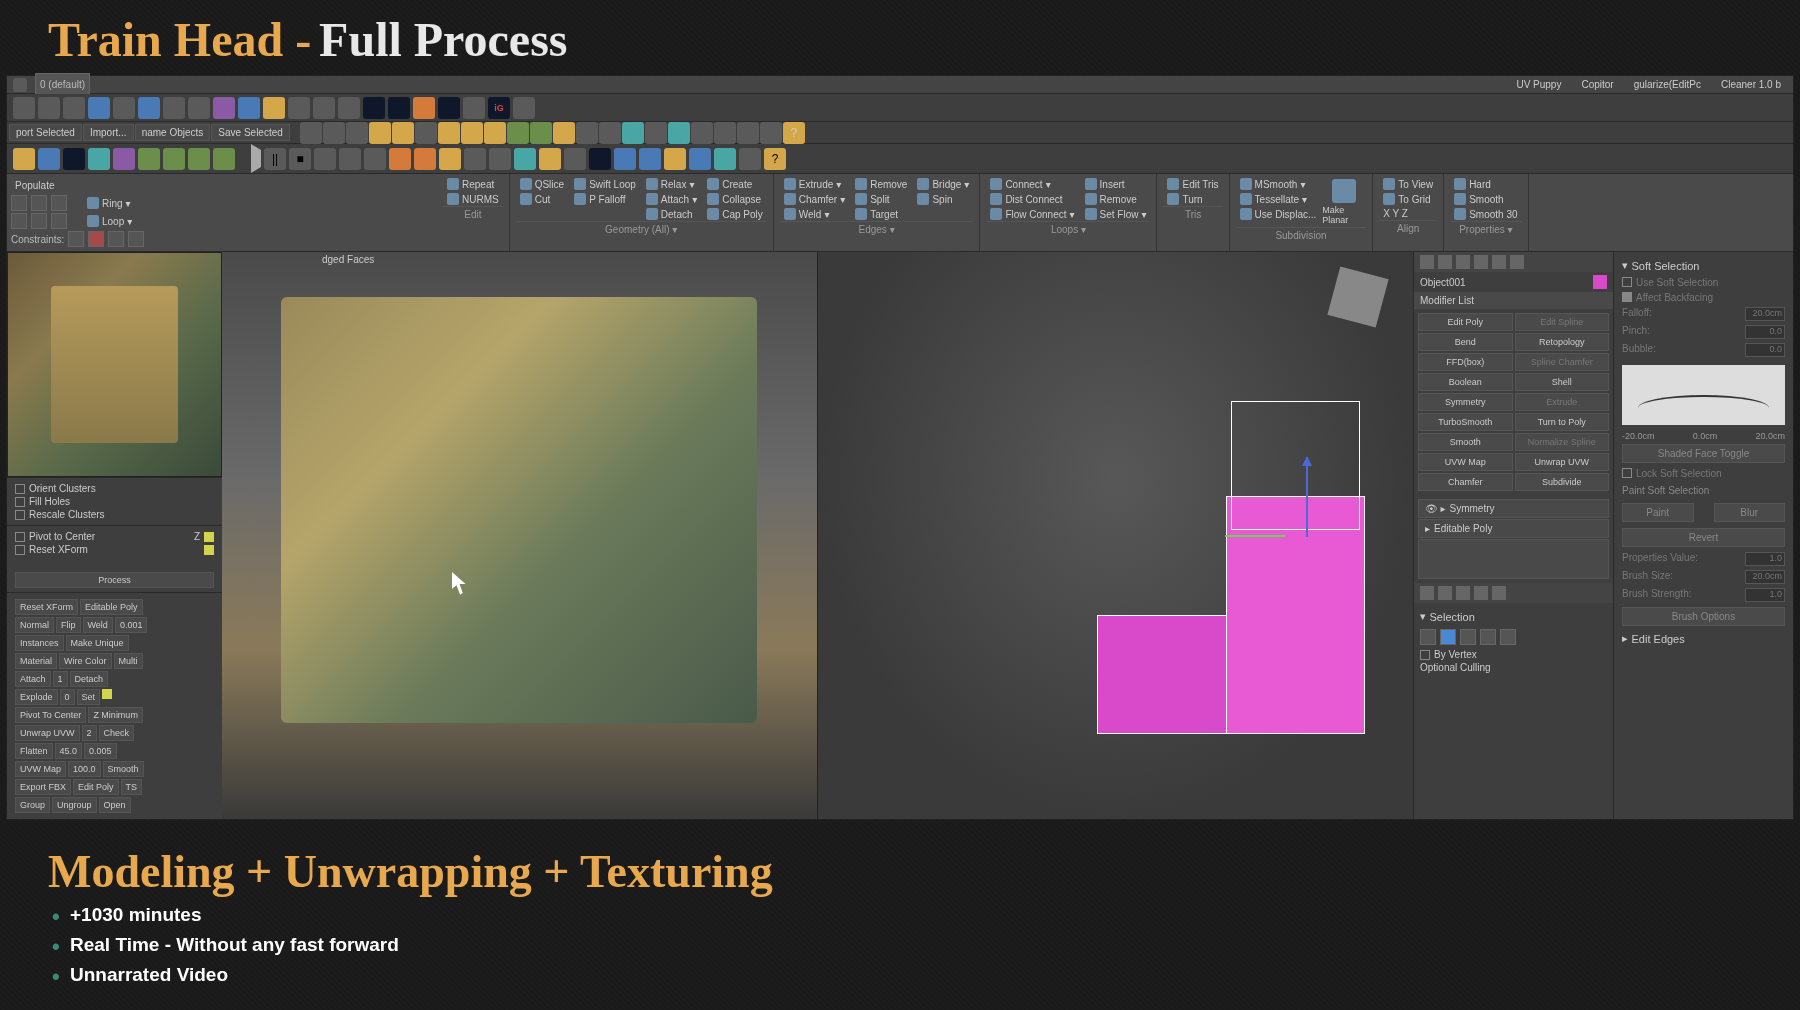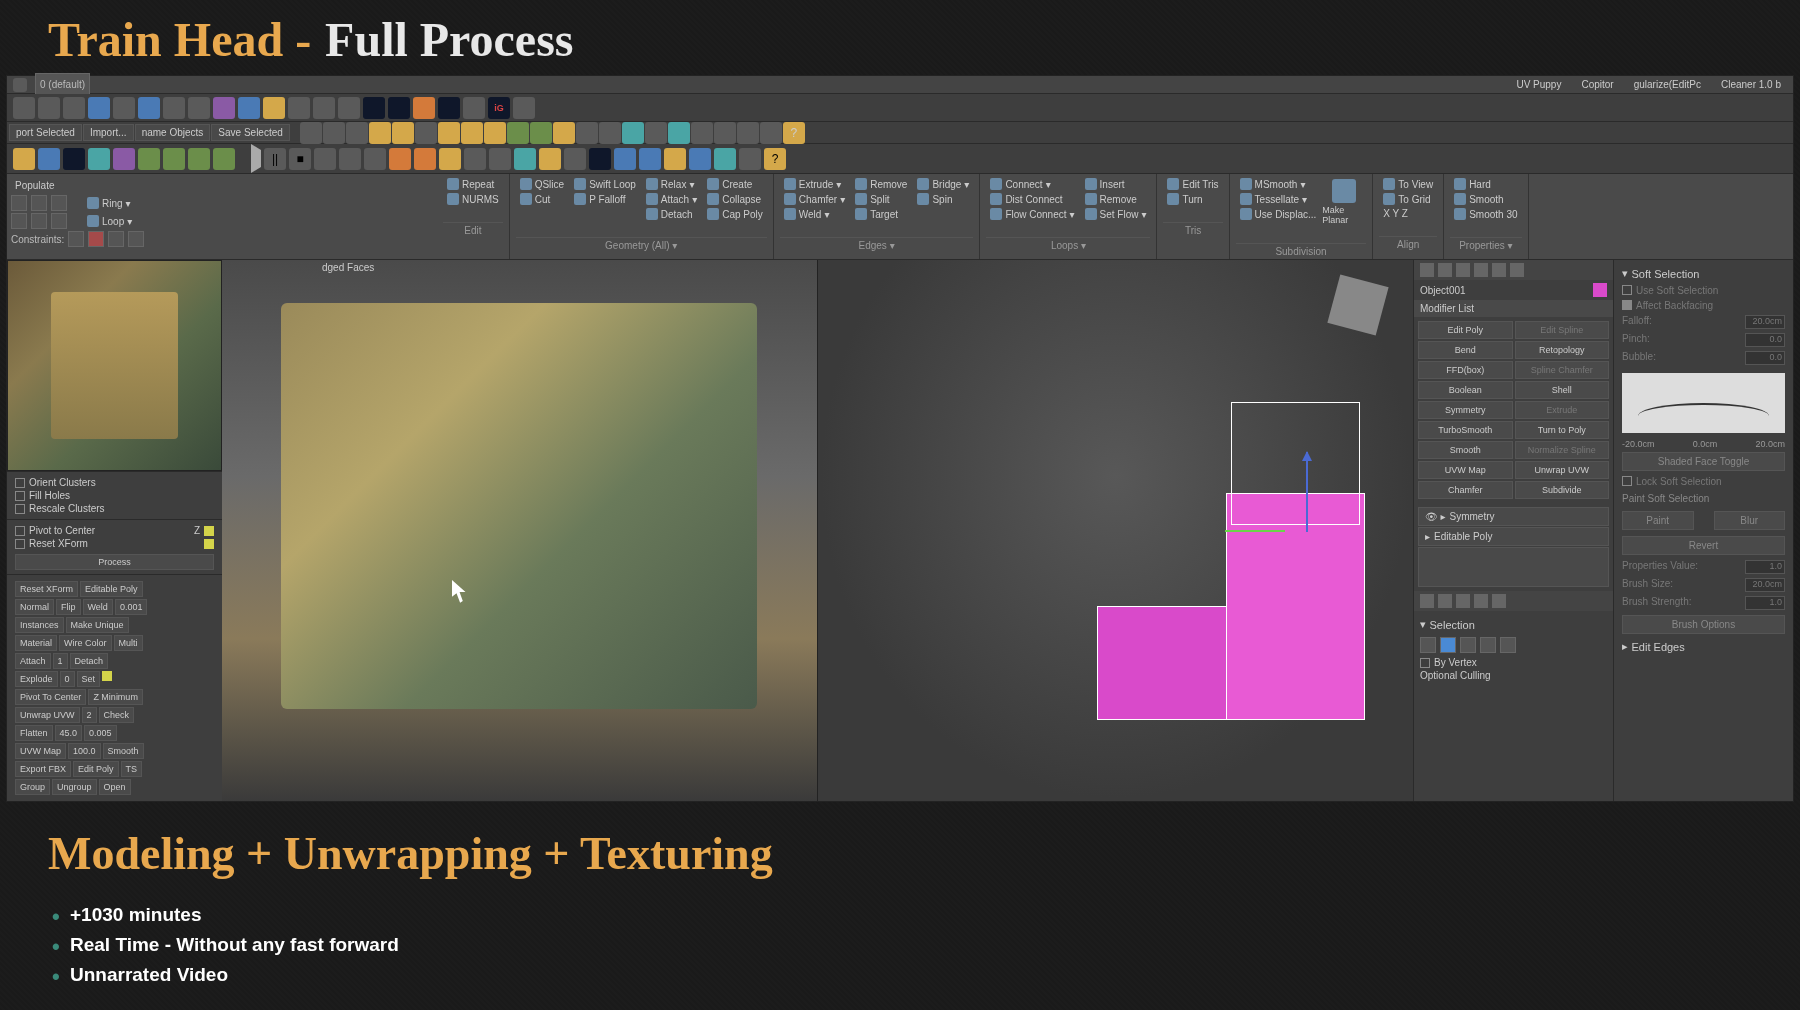--- a/index.html
+++ b/index.html
@@ -1,18 +1,18 @@
 <!DOCTYPE html>
 <html><head>
 <meta charset="utf-8">
 <style>
 *{margin:0;padding:0;box-sizing:border-box;font-family:Arial,sans-serif}
 body{background:#1a1a1a;width:1800px;height:1010px;overflow:hidden;position:relative}
 .page{width:100%;height:100%;background:repeating-linear-gradient(45deg,#1a1a1a,#1a1a1a 2px,#1c1c1c 2px,#1c1c1c 4px);display:flex;flex-direction:column}
-.title-bar{padding:12px 48px 8px;display:flex;gap:14px;align-items:baseline}
+.title-bar{padding:12px 48px 8px;display:flex;gap:8px;align-items:baseline}
 .title-orange{color:#e8a84e;font-size:48px;font-weight:700;font-family:Georgia,serif}
 .title-white{color:#e8e8e8;font-size:48px;font-weight:700;font-family:Georgia,serif}
 .app{flex:1;background:#3a3a3a;margin:0 6px;border:1px solid #222;display:flex;flex-direction:column;min-height:0}
 .menubar{height:18px;background:#444;border-bottom:1px solid #2a2a2a;display:flex;align-items:center;padding:0 6px;gap:8px;color:#bbb;font-size:10px}
 .menubar .selset{background:#555;padding:5px 4px;border:1px solid #666;font-size:10px}
 .icon-row{height:28px;background:#3e3e3e;border-bottom:1px solid #2a2a2a;display:flex;align-items:center;padding:0 6px;gap:3px}
 .tool-icon{width:22px;height:22px;border-radius:3px;display:flex;align-items:center;justify-content:center;font-size:12px}
 .ti-y{background:#d4a84a}
 .ti-b{background:#4a7ab5}
 .ti-g{background:#6b8e4a}
@@ -26,21 +26,21 @@
 .ribbon{background:#4a4a4a;border-bottom:1px solid #2a2a2a;display:flex;font-size:10px;color:#ccc}
 .ribbon-left{width:430px;display:flex;flex-direction:column;gap:2px;padding:4px}
 .rl-row{display:flex;gap:4px;align-items:center}
 .rl-lbl{font-size:10px;color:#bbb}
 .rl-box{width:16px;height:16px;background:#555;border:1px solid #666}
 .ribbon-group{border-right:1px solid #333;padding:3px 6px 2px;display:flex;flex-direction:column}
 .rg-body{display:flex;gap:2px}
 .rg-col{display:flex;flex-direction:column;gap:1px}
 .rg-btn{display:flex;align-items:center;gap:3px;padding:1px 4px;font-size:10px;white-space:nowrap;cursor:pointer}
 .rg-ic{width:12px;height:12px;background:#6a8aa5;border-radius:2px}
-.rg-title{text-align:center;font-size:10px;color:#999;margin-top:16px;padding-top:2px;border-top:1px solid #555}
+.rg-title{text-align:center;font-size:10px;color:#999;margin-top:0;padding-top:2px;border-top:1px solid #555}
 .big-btn{width:44px;height:50px;display:flex;flex-direction:column;align-items:center;justify-content:center;gap:2px;font-size:9px}
 .big-btn .bi{width:24px;height:24px;background:#6a8aa5;border-radius:3px}
 .workspace{flex:1;display:flex;min-height:0}
 .left-panel{width:215px;background:#3e3e3e;display:flex;flex-direction:column;font-size:10px;color:#ccc}
 .ref-img{height:270px;background:linear-gradient(135deg,#6b5a3a 0%,#8a7a4e 30%,#5a6a4a 60%,#3a4a3a 100%);position:relative;border:1px solid #222}
 .ref-img::after{content:"";position:absolute;left:20%;top:15%;width:60%;height:70%;background:linear-gradient(180deg,#b59a5a,#8a7a4a);border-radius:4px}
 .cursor{position:absolute;left:230px;top:320px;width:18px;height:24px;background:#fff;clip-path:polygon(0 0,0 70%,25% 55%,45% 95%,60% 88%,42% 50%,75% 50%)}
 .lp-section{padding:4px 8px;border-top:1px solid #2a2a2a}
 .lp-row{display:flex;align-items:center;gap:4px;padding:1px 0}
 .lp-ck{width:10px;height:10px;border:1px solid #888}
@@ -76,21 +76,21 @@
 .rp-sel-icons span{width:16px;height:16px;background:#555;border:1px solid #666}
 .far-panel{width:180px;background:#3e3e3e;border-left:1px solid #2a2a2a;font-size:10px;color:#999;padding:4px 8px}
 .fp-head{color:#ccc;font-size:11px;padding:3px 0;display:flex;align-items:center;gap:4px}
 .fp-row{display:flex;align-items:flex-start;gap:4px;padding:2px 0;color:#777}
 .fp-inp{width:40px;height:14px;background:#333;border:1px solid #555;margin-left:auto;text-align:right;padding-right:2px;font-size:9px}
 .fp-curve{width:100%;height:60px;background:#ddd;margin:6px 0;position:relative}
 .fp-curve::after{content:"";position:absolute;left:10%;top:50%;width:80%;height:40%;border-top:2px solid #333;border-radius:50% 50% 0 0}
 .fp-scale{display:flex;justify-content:space-between;font-size:9px;color:#999}
 .fp-btn{padding:3px;background:#4a4a4a;border:1px solid #555;text-align:center;margin:3px 0;color:#888}
 .bottom{padding:25px 48px 20px;background:repeating-linear-gradient(45deg,#1a1a1a,#1a1a1a 2px,#1c1c1c 2px,#1c1c1c 4px)}
-.bottom h2{color:#e8a84e;font-size:46px;font-weight:700;font-family:Georgia,serif;margin-bottom:20px}
+.bottom h2{color:#e8a84e;font-size:46px;font-weight:700;font-family:Georgia,serif;margin-bottom:2px}
 .bullets{padding-left:22px}
 .bullets li{color:#fff;font-size:19px;font-weight:700;padding:4px 0;list-style:none;position:relative}
 .bullets li::before{content:"•";color:#3a8a7a;position:absolute;left:-18px;font-size:22px}
 .ic-row2{height:30px;background:#3e3e3e;border-bottom:1px solid #2a2a2a;display:flex;align-items:center;padding:0 6px;gap:3px}
 .play-ic{width:0;height:0;border-left:10px solid #aaa;border-top:6px solid transparent;border-bottom:6px solid transparent}
 .far-txt{font-size:10px;color:#ccc;padding:1px 6px}
 </style>
 </head>
 <body>
 
@@ -443,21 +443,21 @@
               <span class="lp-ck"></span>
               <span>Pivot to Center</span>
               <span style="margin-left:auto">Z</span>
               <span class="lp-sw"></span>
             </div>
           <div class="lp-row">
               <span class="lp-ck"></span>
               <span>Reset XForm</span>
               <span class="lp-sw" style="margin-left:auto"></span>
             </div>
-          <div class="lp-btn" style="width:100%;text-align:center;margin-top:4px">Process</div>
+          <div class="lp-btn" style="width:100%;text-align:center;margin-top:16px">Process</div>
         </div>
         <div class="lp-section">
           <div class="lp-btn-row">
               <span class="lp-btn">Reset XForm</span>
               <span class="lp-btn">Editable Poly</span>
             </div>
           <div class="lp-btn-row">
               <span class="lp-btn">Normal</span>
               <span class="lp-btn">Flip</span>
               <span class="lp-btn">Weld</span>

